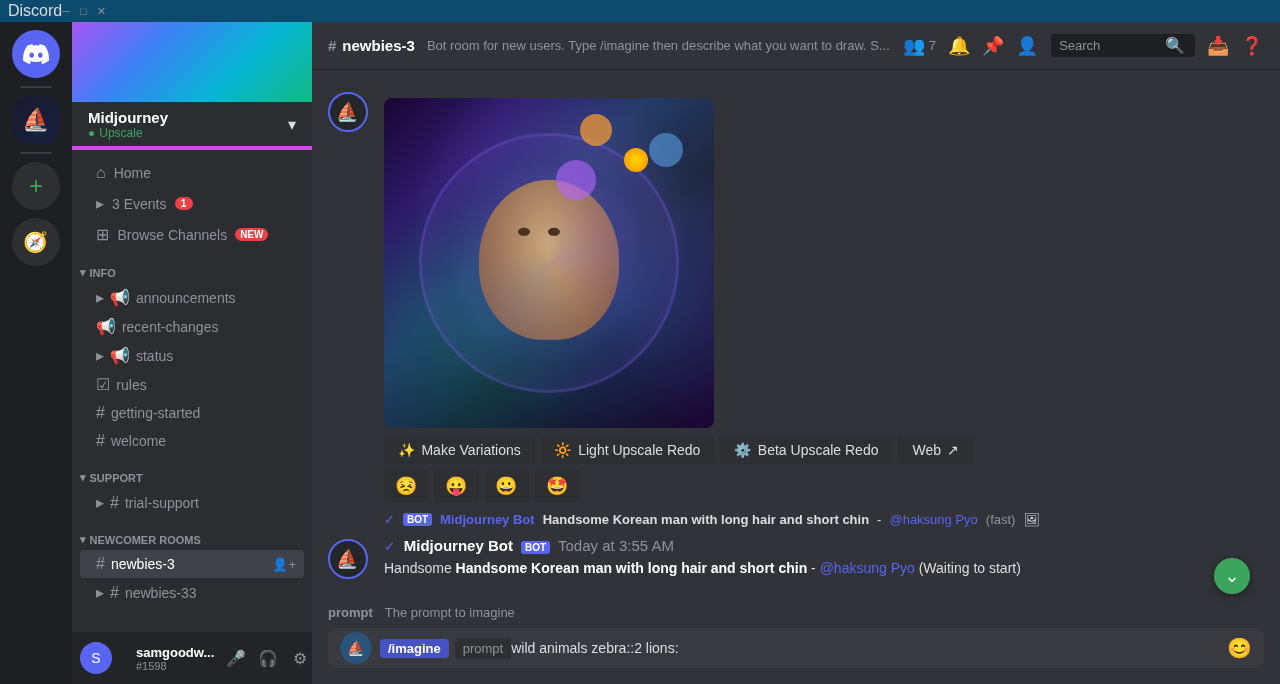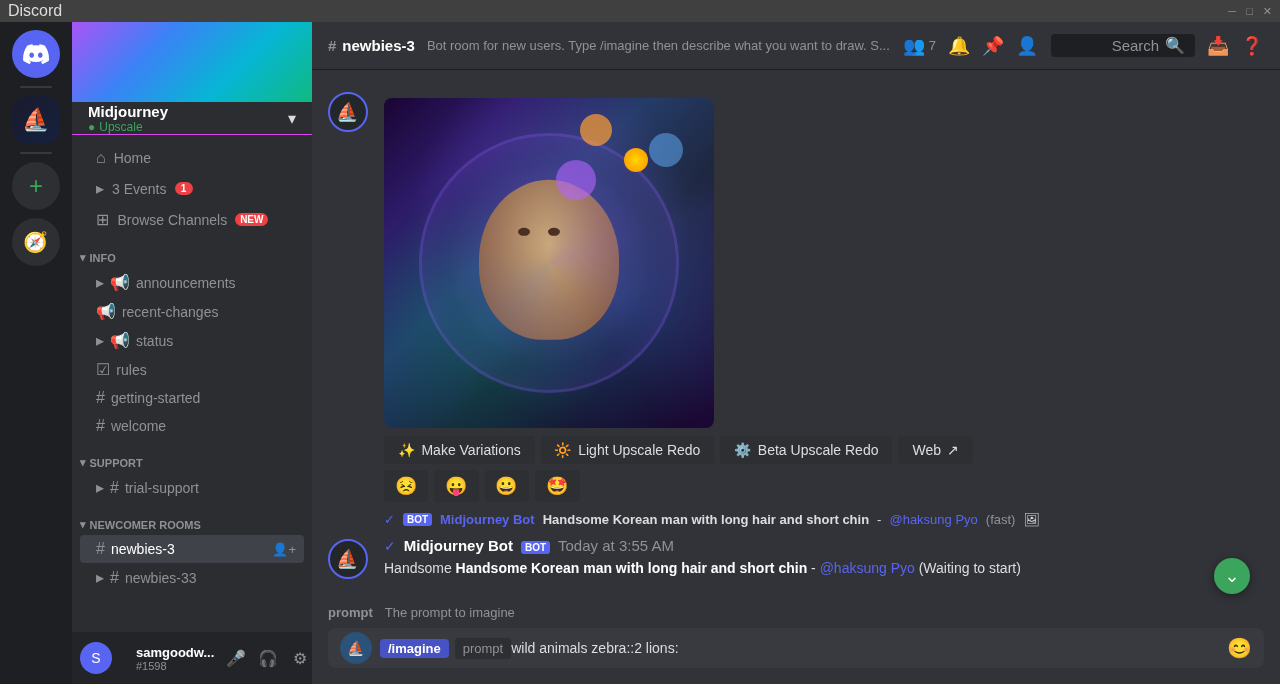--- a/index.html
+++ b/index.html
@@ -10,24 +10,23 @@
       width: 1280px;
       height: 684px;
       overflow: hidden;
       display: flex;
       flex-direction: column;
     }
 
     
     .titlebar {
       height: 22px;
-      background: #404040;
-      display: flex;
-      align-items: center;
-      justify-content: space-between;
+      background: #0c4a6e;
+      display: flex;
+      align-items: center;
       padding: 0 8px;
       flex-shrink: 0;
     }
     .titlebar-controls {
       display: flex;
       gap: 10px;
     }
     .titlebar-btn {
       font-size: 11px;
       color: #8e9297;
@@ -106,26 +105,26 @@
     
     .channel-sidebar {
       width: 240px;
       background: #2b2d31;
       display: flex;
       flex-direction: column;
       flex-shrink: 0;
     }
 
     .server-header {
-      height: 33px;
+      height: 48px;
       padding: 0 16px;
       display: flex;
       align-items: center;
       justify-content: space-between;
-      border-bottom: 1px solid #d946ef;
+      border-bottom: 4px solid #d946ef;
       cursor: pointer;
       flex-shrink: 0;
     }
     .server-header-name {
       font-weight: 600;
       font-size: 15px;
       color: #fff;
     }
     .server-header-status {
       font-size: 12px;
@@ -299,23 +298,22 @@
       display: flex;
       align-items: center;
       gap: 6px;
       width: 144px;
     }
     .search-box input {
       background: transparent;
       border: none;
       outline: none;
       color: #8e9297;
-      font-size: 15px;
+      font-size: 13px;
       width: 100px;
-      text-align: right;
     }
     .search-box input::placeholder { color: #8e9297; }
 
     
     .messages-area {
       flex: 1;
       overflow-y: auto;
       padding: 16px 16px 8px 16px;
       display: flex;
       flex-direction: column;

